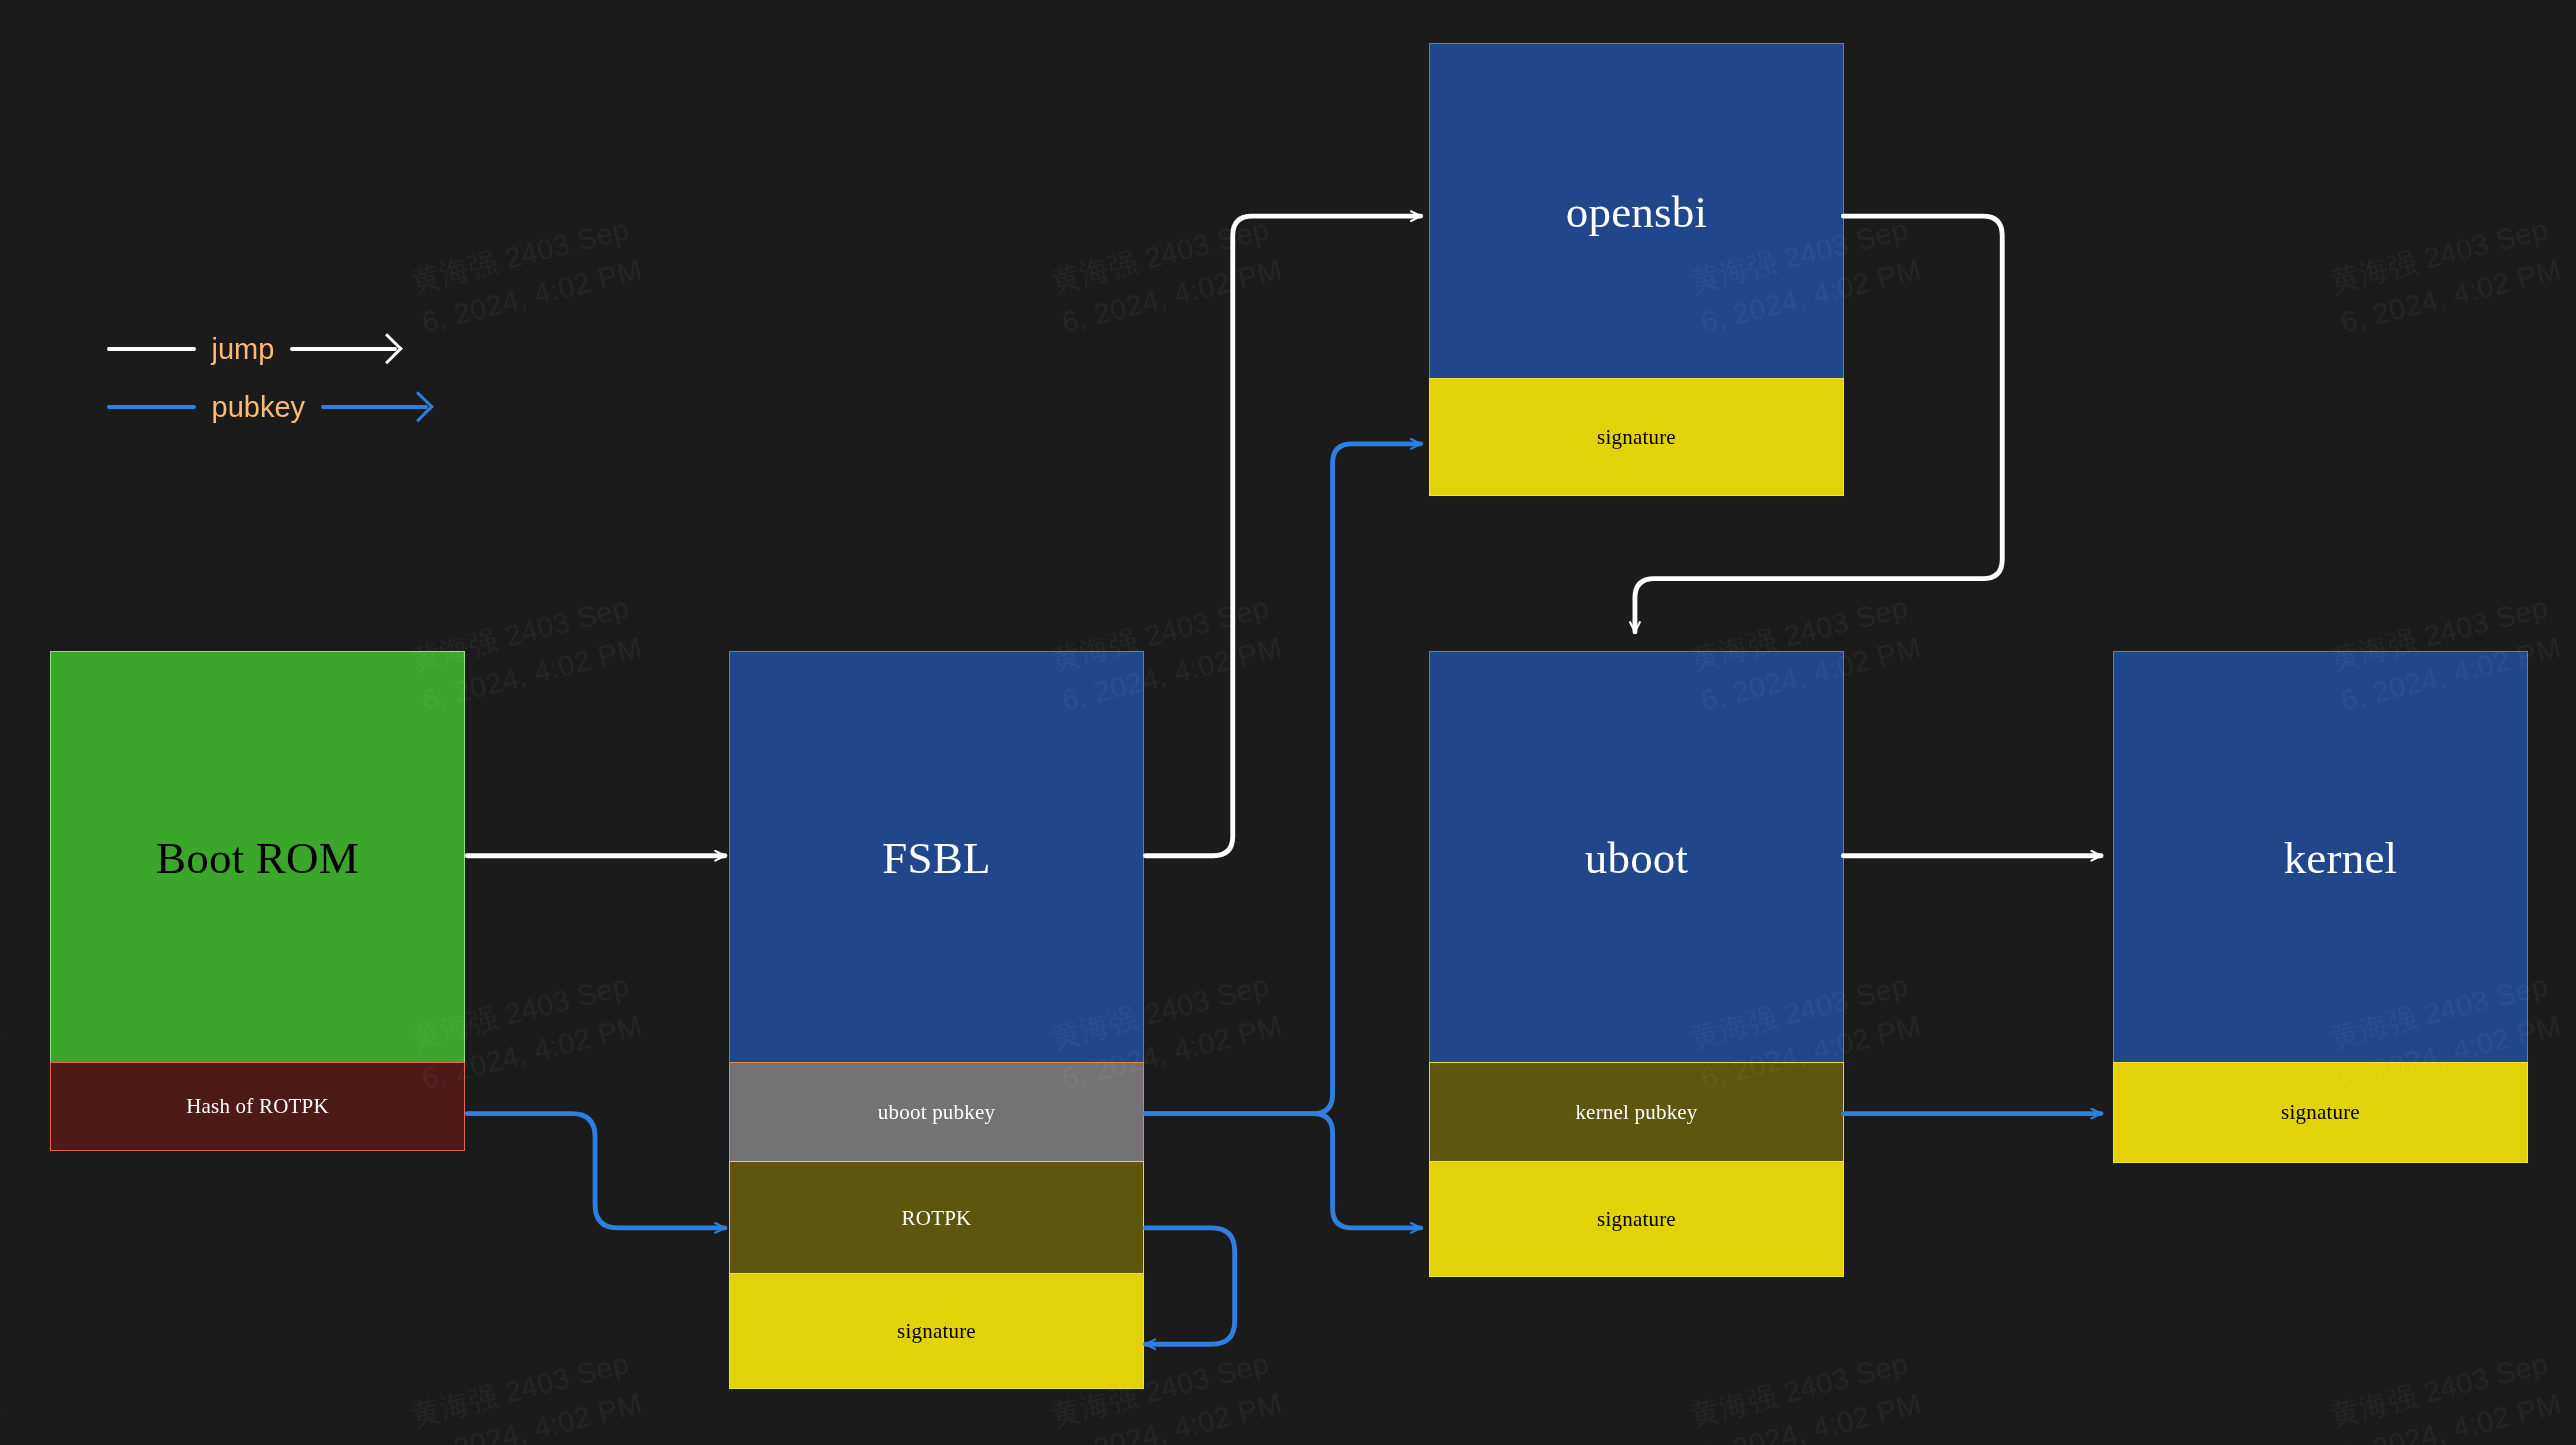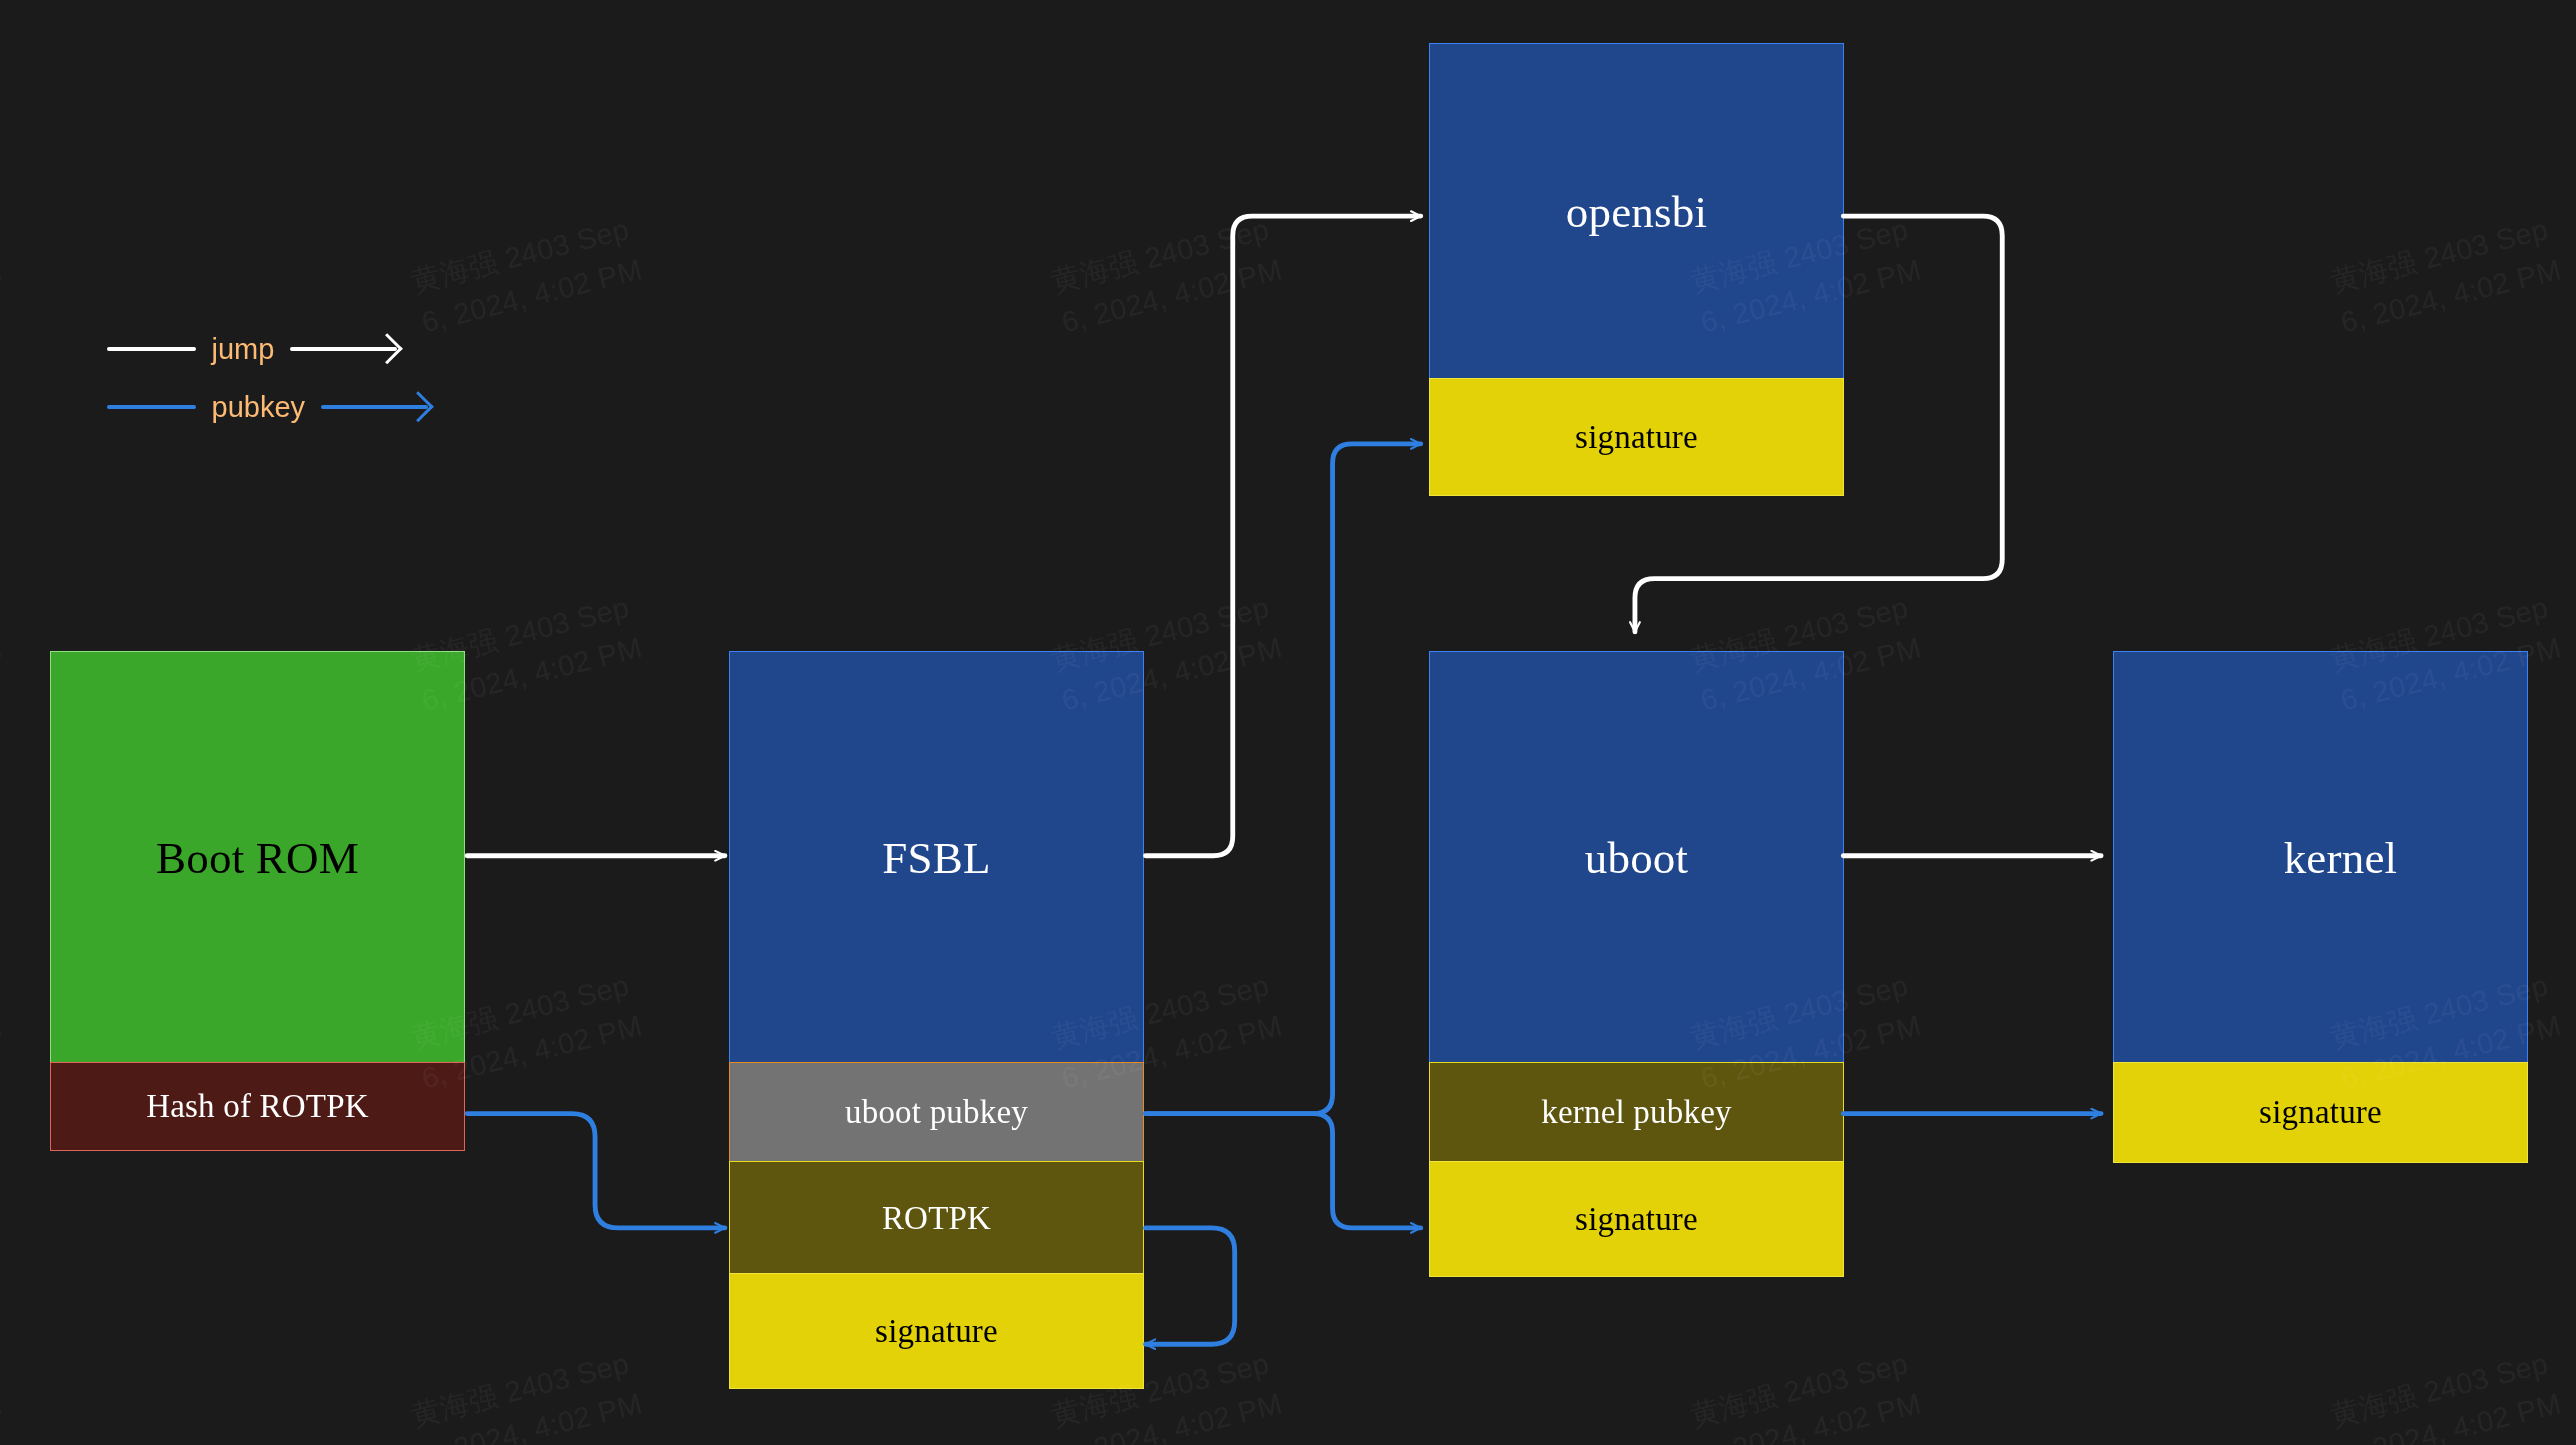--- a/index.html
+++ b/index.html
@@ -50,21 +50,21 @@
   .seg{
     box-sizing:border-box;
     display:flex;
     align-items:center;
     justify-content:center;
     width:100%;
     text-align:center;
     letter-spacing:0.2px;
   }
   .seg.main{ font-size:45px; }
-  .seg.sub{ font-size:33px; }
+  .seg.sub{ font-size:21px; }
 
   .s-green{
     background:#3aa62a;
     border:1.9px solid #8fe07f;
     color:#000000;
   }
   .s-darkred{
     background:#4e1a16;
     border:1.9px solid #e0645a;
     color:#ffffff;

